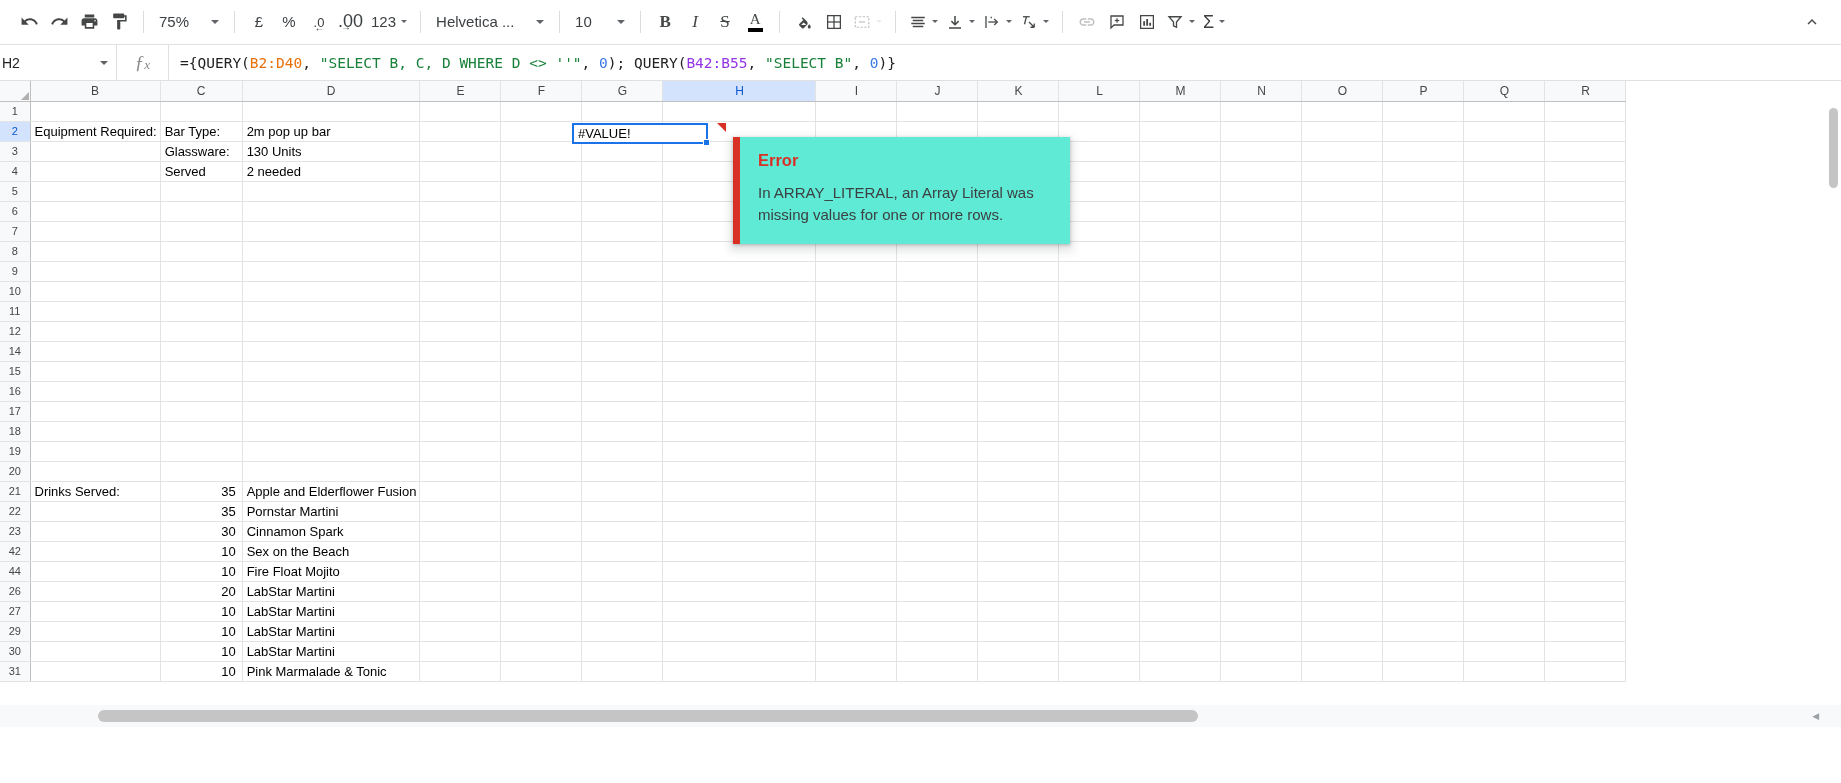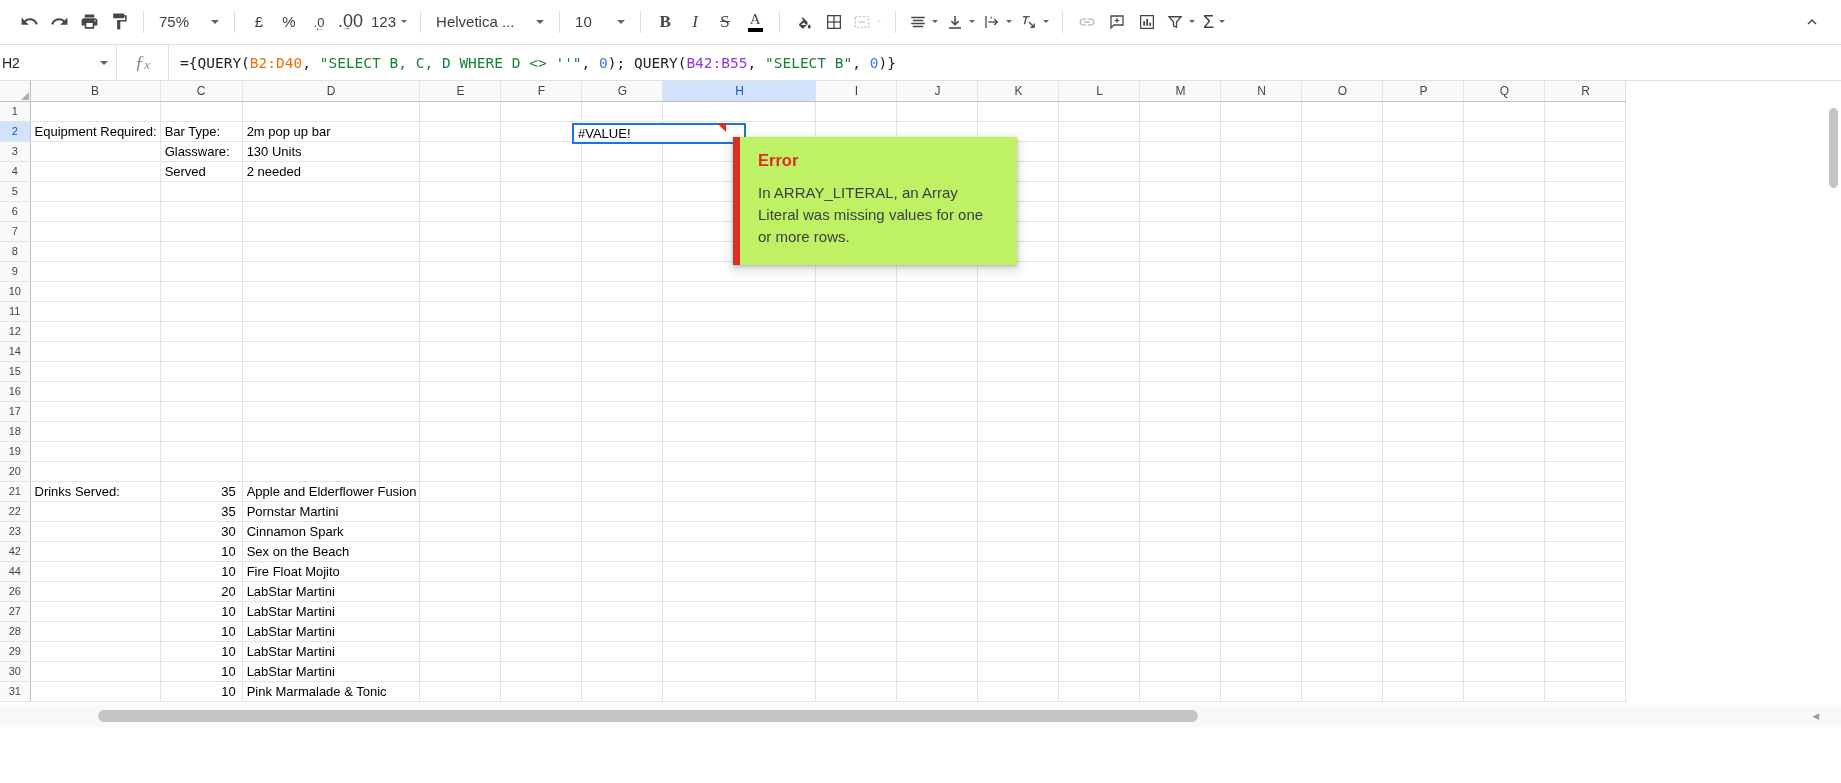--- a/index.html
+++ b/index.html
@@ -215,25 +215,25 @@
     width: 0; height: 0;
     border-style: solid;
     border-width: 0 9px 9px 0;
     border-color: transparent #d93025 transparent transparent;
   }
 
   
   .err-tip {
     position: absolute;
     z-index: 20;
-    background: #bef264;
+    background: #5eead4;
     border-left: 7px solid #d93025;
     box-shadow: 0 1px 3px rgba(60,64,67,.3), 0 4px 8px 3px rgba(60,64,67,.15);
     padding: 14px 18px 18px 18px;
-    width: 284px;
+    width: 337px;
   }
   .err-tip .err-title {
     color: #d93025;
     font-size: 16.5px;
     font-weight: bold;
     margin-bottom: 12px;
   }
   .err-tip .err-body {
     color: #3c4043;
     font-size: 15px;
@@ -1033,80 +1033,60 @@
           <td class="cell txt" style="width: 81px;"></td>
           <td class="cell txt" style="width: 81px;"></td>
           <td class="cell txt" style="width: 81px;"></td>
           <td class="cell txt" style="width: 81px;"></td>
           <td class="cell txt" style="width: 81px;"></td>
           <td class="cell txt" style="width: 81px;"></td>
           <td class="cell txt" style="width: 81px;"></td>
           <td class="cell txt" style="width: 81px;"></td>
         </tr>
         <tr style="height: 20px;">
-          <td class="rowhead">28</td>
+          <td class="rowhead">29</td>
           <td class="cell txt" style="width: 130px;"></td>
           <td class="cell num" style="width: 82px;">10</td>
           <td class="cell txt" style="width: 81px;">LabStar Martini</td>
           <td class="cell txt" style="width: 81px;"></td>
           <td class="cell txt" style="width: 81px;"></td>
           <td class="cell txt" style="width: 81px;"></td>
           <td class="cell txt" style="width: 153px;"></td>
           <td class="cell txt" style="width: 81px;"></td>
           <td class="cell txt" style="width: 81px;"></td>
           <td class="cell txt" style="width: 81px;"></td>
           <td class="cell txt" style="width: 81px;"></td>
           <td class="cell txt" style="width: 81px;"></td>
           <td class="cell txt" style="width: 81px;"></td>
           <td class="cell txt" style="width: 81px;"></td>
           <td class="cell txt" style="width: 81px;"></td>
           <td class="cell txt" style="width: 81px;"></td>
           <td class="cell txt" style="width: 81px;"></td>
         </tr>
         <tr style="height: 20px;">
-          <td class="rowhead">29</td>
+          <td class="rowhead">30</td>
           <td class="cell txt" style="width: 130px;"></td>
           <td class="cell num" style="width: 82px;">10</td>
           <td class="cell txt" style="width: 81px;">LabStar Martini</td>
           <td class="cell txt" style="width: 81px;"></td>
           <td class="cell txt" style="width: 81px;"></td>
           <td class="cell txt" style="width: 81px;"></td>
           <td class="cell txt" style="width: 153px;"></td>
           <td class="cell txt" style="width: 81px;"></td>
           <td class="cell txt" style="width: 81px;"></td>
           <td class="cell txt" style="width: 81px;"></td>
           <td class="cell txt" style="width: 81px;"></td>
           <td class="cell txt" style="width: 81px;"></td>
           <td class="cell txt" style="width: 81px;"></td>
           <td class="cell txt" style="width: 81px;"></td>
           <td class="cell txt" style="width: 81px;"></td>
           <td class="cell txt" style="width: 81px;"></td>
           <td class="cell txt" style="width: 81px;"></td>
         </tr>
         <tr style="height: 20px;">
-          <td class="rowhead">30</td>
-          <td class="cell txt" style="width: 130px;"></td>
-          <td class="cell num" style="width: 82px;">10</td>
-          <td class="cell txt" style="width: 81px;">LabStar Martini</td>
-          <td class="cell txt" style="width: 81px;"></td>
-          <td class="cell txt" style="width: 81px;"></td>
-          <td class="cell txt" style="width: 81px;"></td>
-          <td class="cell txt" style="width: 153px;"></td>
-          <td class="cell txt" style="width: 81px;"></td>
-          <td class="cell txt" style="width: 81px;"></td>
-          <td class="cell txt" style="width: 81px;"></td>
-          <td class="cell txt" style="width: 81px;"></td>
-          <td class="cell txt" style="width: 81px;"></td>
-          <td class="cell txt" style="width: 81px;"></td>
-          <td class="cell txt" style="width: 81px;"></td>
-          <td class="cell txt" style="width: 81px;"></td>
-          <td class="cell txt" style="width: 81px;"></td>
-          <td class="cell txt" style="width: 81px;"></td>
-        </tr>
-        <tr style="height: 20px;">
           <td class="rowhead">31</td>
           <td class="cell txt" style="width: 130px;"></td>
           <td class="cell num" style="width: 82px;">10</td>
           <td class="cell txt" style="width: 81px;">Pink Marmalade &amp; Tonic</td>
           <td class="cell txt" style="width: 81px;"></td>
           <td class="cell txt" style="width: 81px;"></td>
           <td class="cell txt" style="width: 81px;"></td>
           <td class="cell txt" style="width: 153px;"></td>
           <td class="cell txt" style="width: 81px;"></td>
           <td class="cell txt" style="width: 81px;"></td>
@@ -1115,21 +1095,21 @@
           <td class="cell txt" style="width: 81px;"></td>
           <td class="cell txt" style="width: 81px;"></td>
           <td class="cell txt" style="width: 81px;"></td>
           <td class="cell txt" style="width: 81px;"></td>
           <td class="cell txt" style="width: 81px;"></td>
           <td class="cell txt" style="width: 81px;"></td>
         </tr>
       </tbody>
     </table>
 
-  <div class="cell-selected" id="sel-cell" style="left: 572px; top: 42px; width: 174px; height: 21px;">
+  <div class="cell-selected" id="sel-cell" style="left: 572px; top: 42px; width: 136px; height: 21px;">
     <span id="sel-cell-val">#VALUE!</span>
     <span class="handle"></span>
   </div>
   <div class="err-tri" id="err-tri" style="left: 717px; top: 42px;"></div>
 
   <div class="err-tip" id="err-tip" style="left: 733px; top: 56px;">
     <div class="err-title">Error</div>
     <div class="err-body">In ARRAY_LITERAL, an Array Literal was missing values for one or more rows.</div>
   </div>
 

